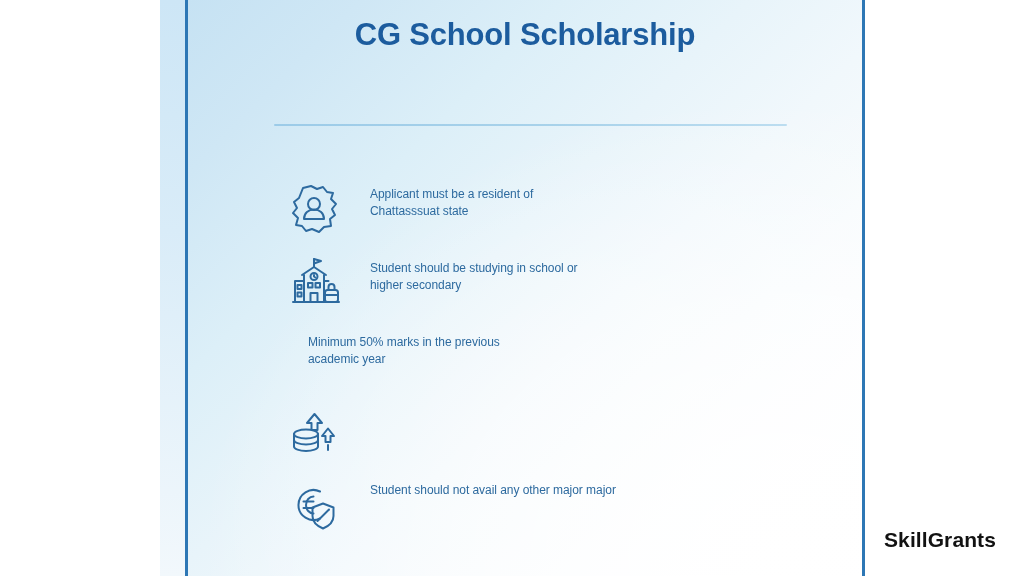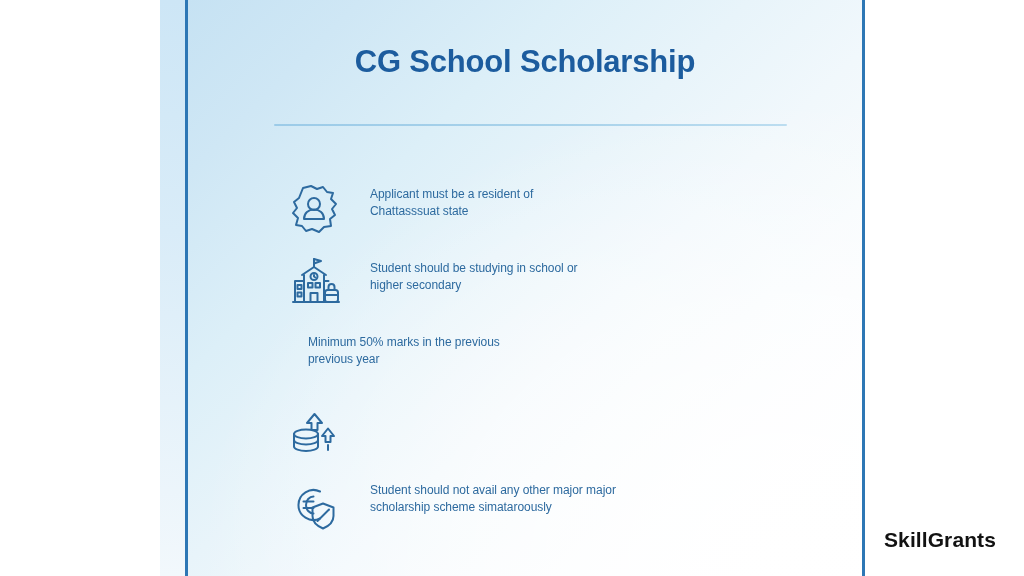--- a/index.html
+++ b/index.html
@@ -73,21 +73,20 @@
     position: absolute;
     left: 0;
     right: 0;
     top: 14px;
     text-align: center;
     color: #1c5c9e;
     font-size: 31px;
     font-weight: bold;
     line-height: 1.38;
     letter-spacing: -0.2px;
-    margin-top: 27px;
   }
   .title-line { display: block; }
 
   
   .divider {
     position: absolute;
     left: 86px;
     top: 124px;
     width: 513px;
     height: 2px;
@@ -200,21 +199,21 @@
           </div>
           <div class="row-text">
             <span class="tl">Student should be studying in school or</span>
             <span class="tl">higher secondary</span>
           </div>
         </div>
 
         <div class="row">
           <div class="row-text">
             <span class="tl">Minimum 50% marks in the previous</span>
-            <span class="tl">previous year</span>
+            <span class="tl">academic year</span>
           </div>
         </div>
 
         <div class="row">
           <div class="row-icon">
             <svg width="56" height="56" viewBox="0 0 56 56" fill="none" stroke="#2d6a9f" stroke-width="2" stroke-linecap="round" stroke-linejoin="round">
               <ellipse cx="19" cy="31" rx="12" ry="4.5"></ellipse>
               <path d="M7 31 v6 c0 2.5 5.4 4.5 12 4.5 s12 -2 12 -4.5 v-6"></path>
               <path d="M7 37.5 v6 c0 2.5 5.4 4.5 12 4.5 s12 -2 12 -4.5 v-6"></path>
               <path d="M20 20 L27.5 11 L35 20 h-4.5 v7 h-6 v-7 Z"></path>
@@ -229,21 +228,20 @@
             <svg width="56" height="56" viewBox="0 0 56 56" fill="none" stroke="#2d6a9f" stroke-width="2" stroke-linecap="round" stroke-linejoin="round">
               <path d="M33 14.5 A15 15 0 1 0 33 41.5"></path>
               <path d="M26.5 19.5 a7.5 8.5 0 0 0 0 17"></path>
               <path d="M16.5 24.5 h10 M16.5 31 h10"></path>
               <path d="M36 26.5 l10.5 4 v8.5 c0 6 -4.6 10 -10.5 12.5 c-5.9 -2.5 -10.5 -6.5 -10.5 -12.5 v-8.5 Z"></path>
               <path d="M30.5 44 L42 32.5"></path>
             </svg>
           </div>
           <div class="row-text">
             <span class="tl">Student should not avail any other major major</span>
-            <span class="tl">scholarship scheme simataroously</span>
           </div>
         </div>
 
       </div>
     </div>
   </div>
 
   <div class="watermark">SkillGrants</div>
 
 </div>

